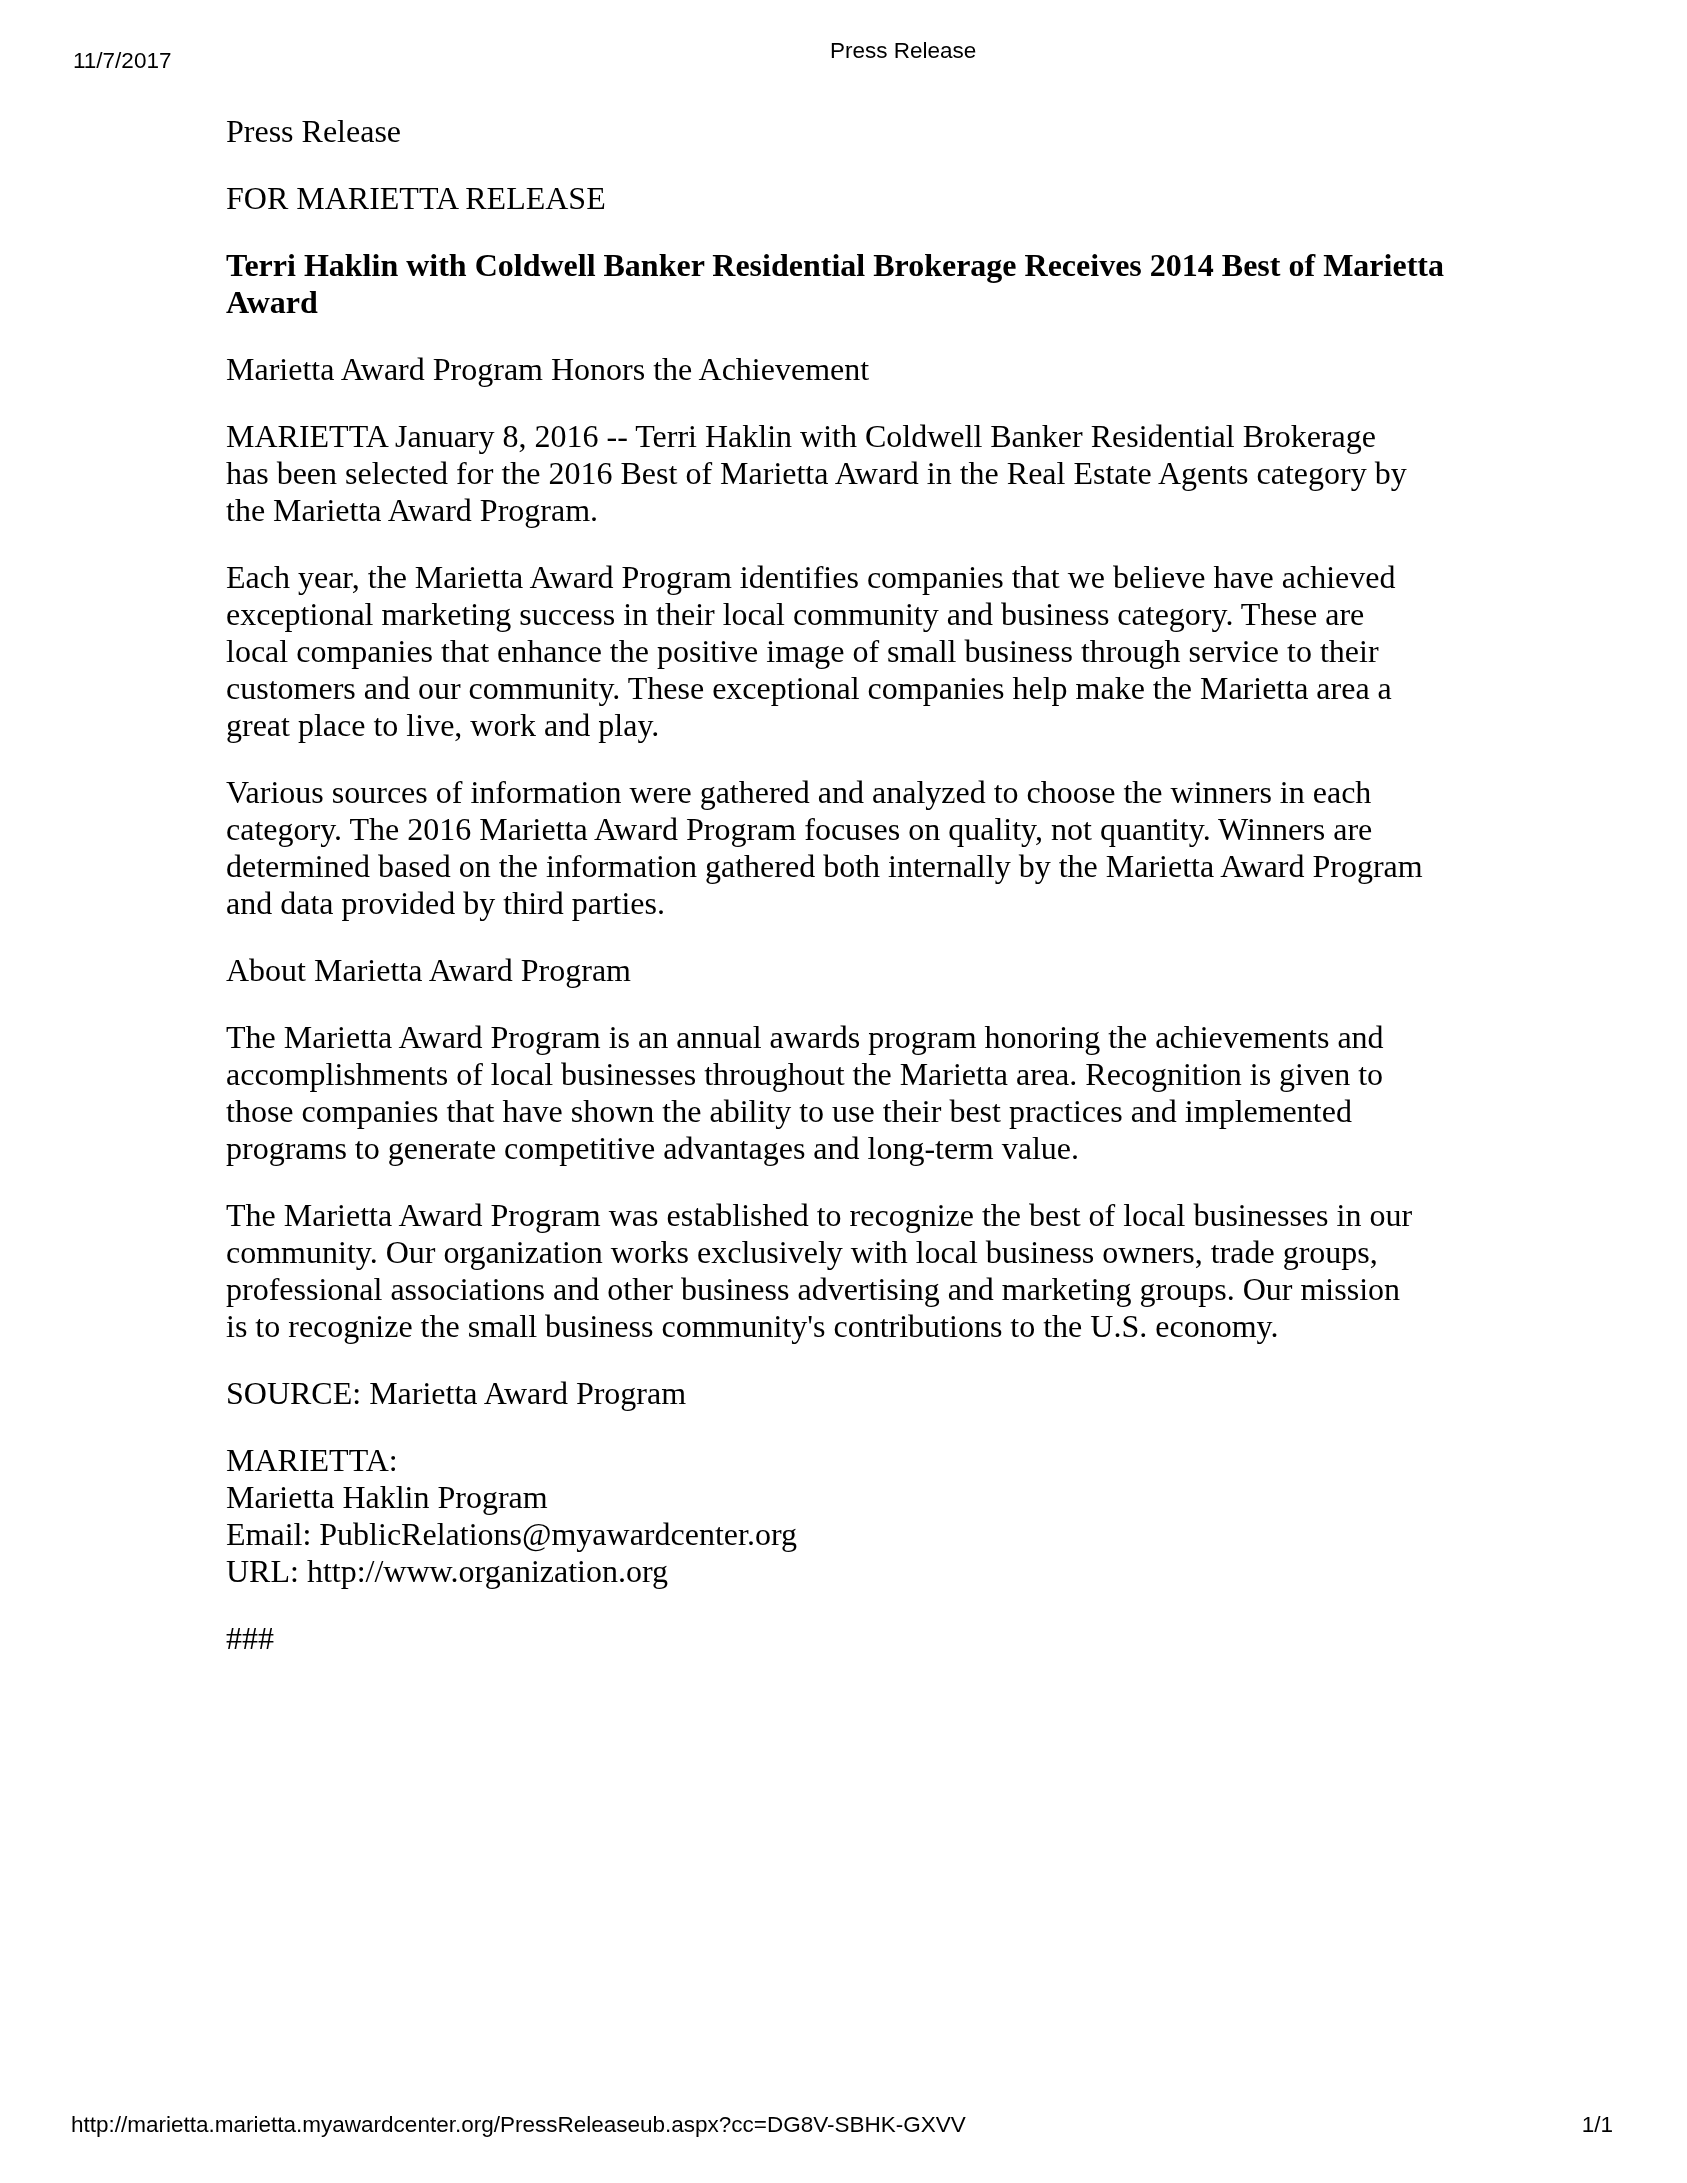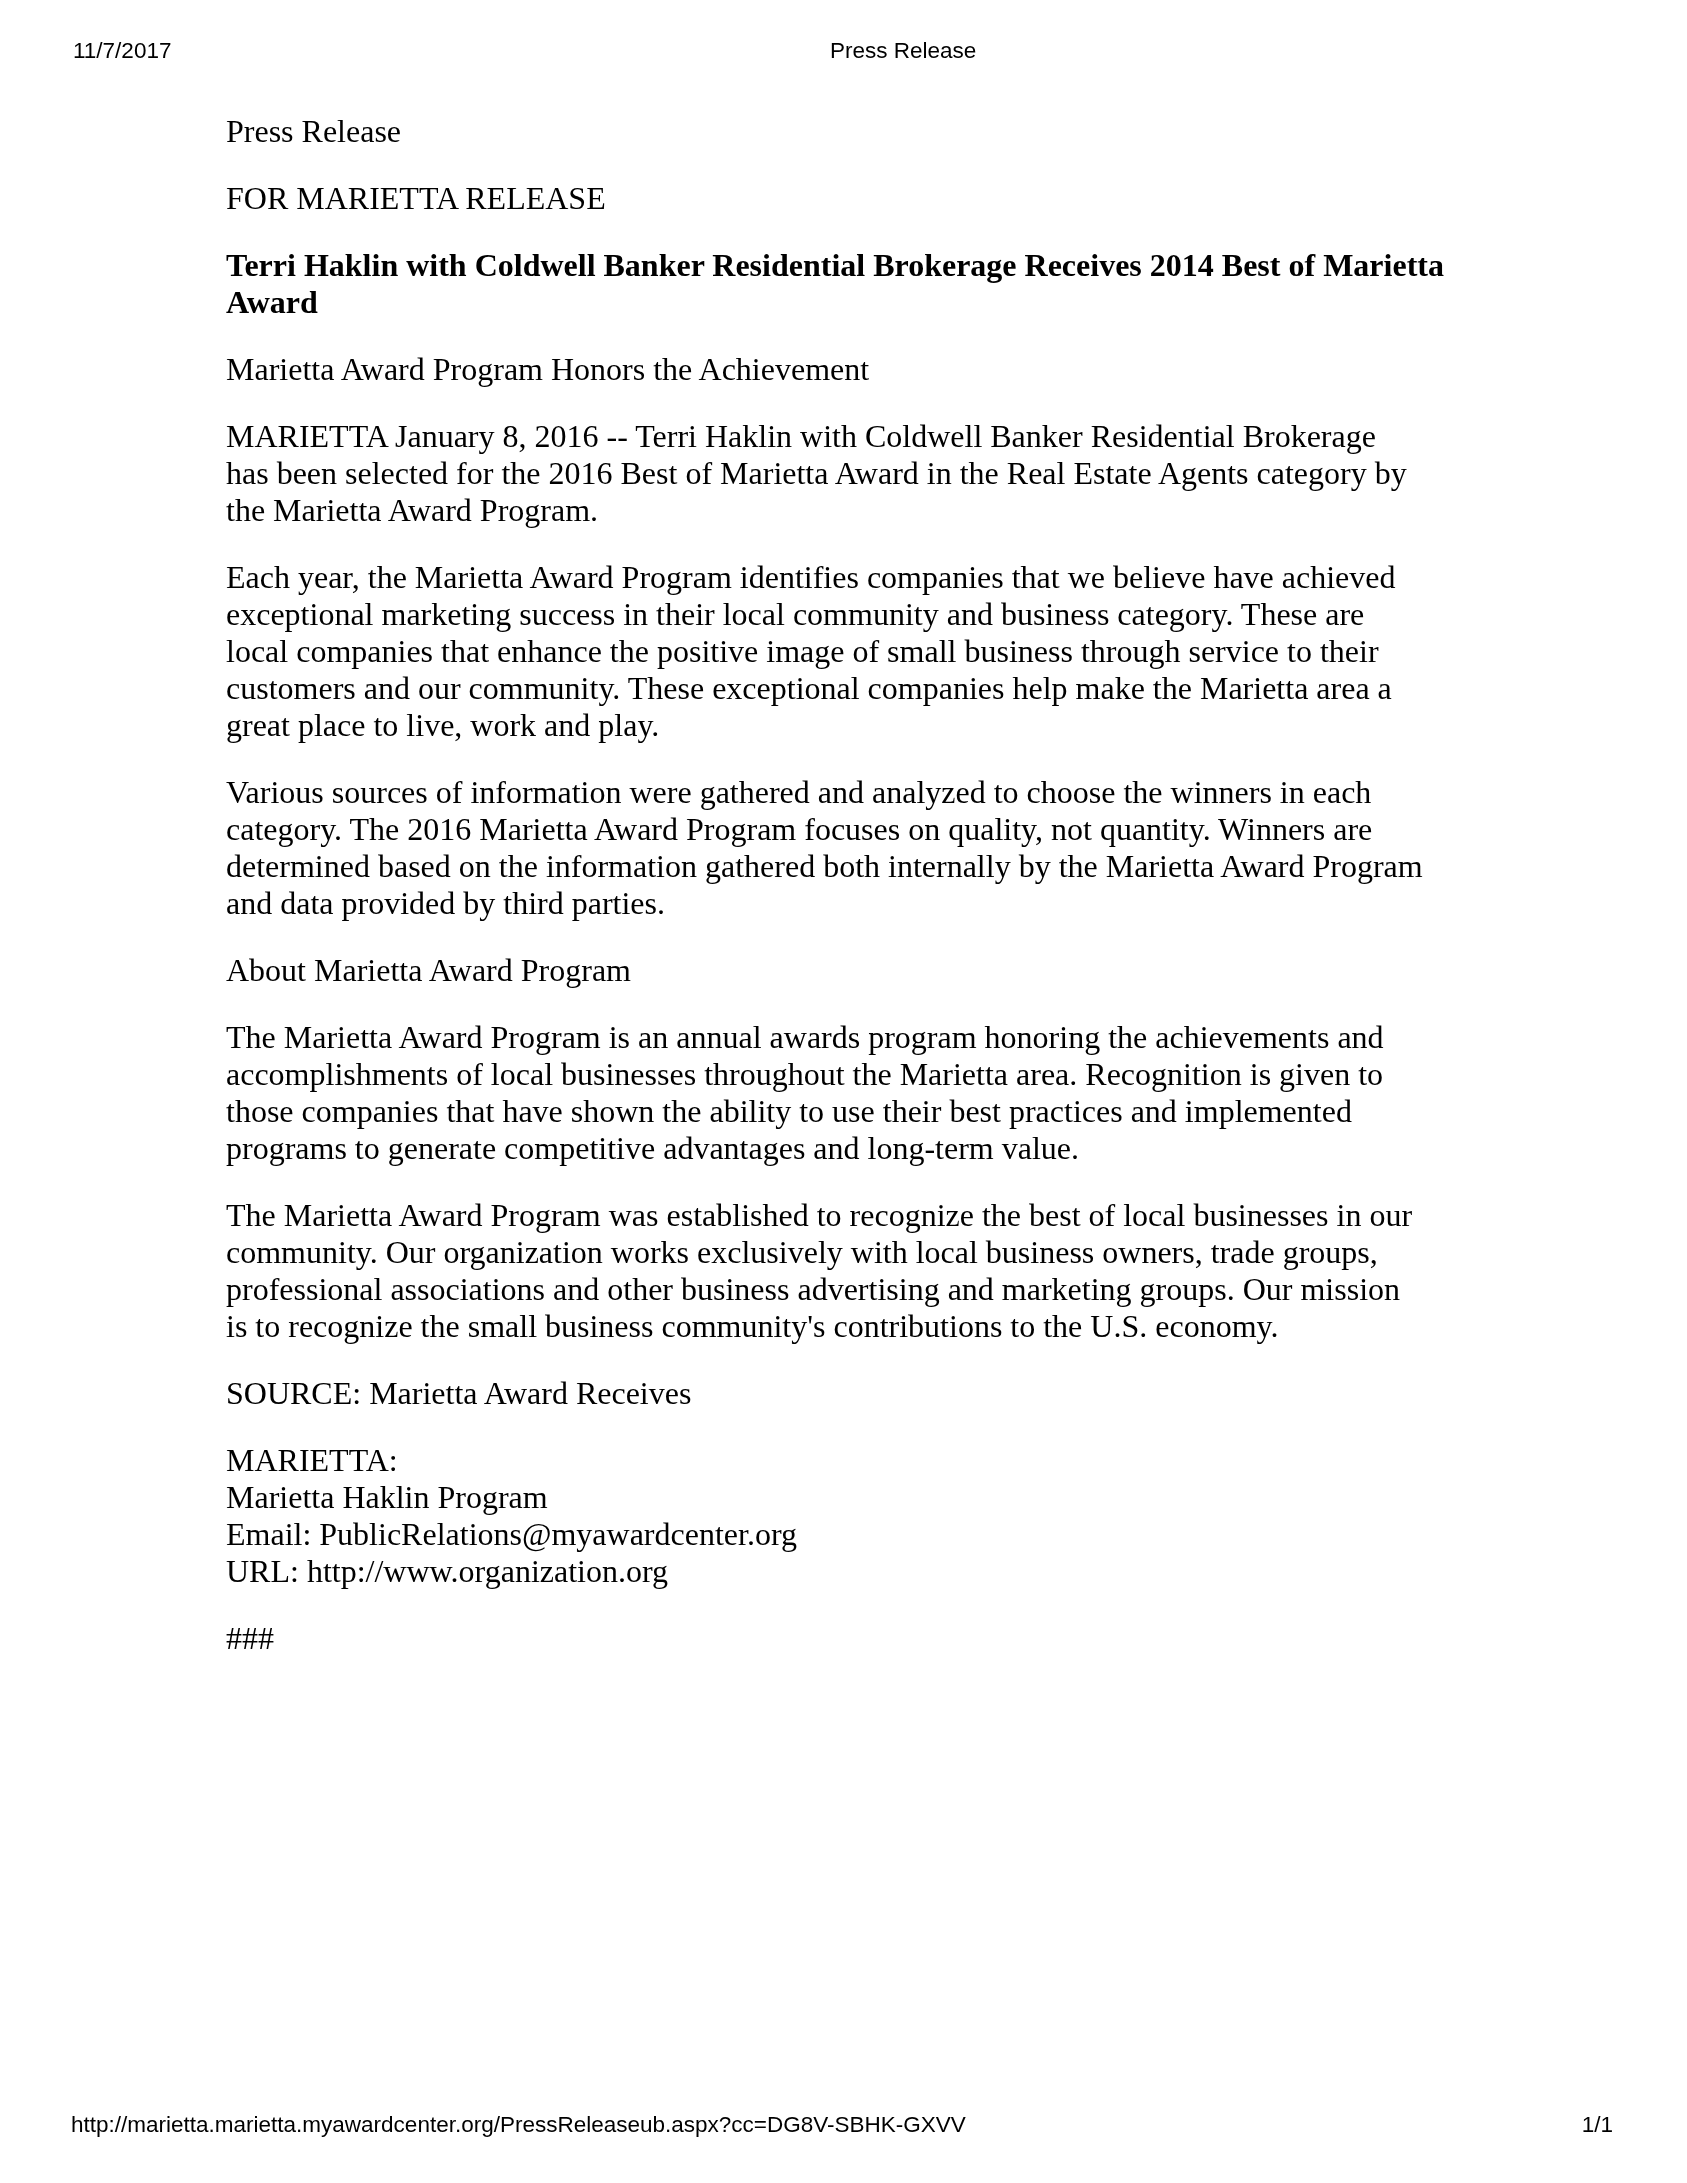--- a/index.html
+++ b/index.html
@@ -17,21 +17,21 @@
 
   
   .print-meta {
     position: absolute;
     font-family: "Liberation Sans", "DejaVu Sans", sans-serif;
     font-size: 22.5px;
     line-height: 26.5px;
     color: #000000;
     white-space: nowrap;
   }
-  .meta-date   { left: 73px;  top: 38px; }
+  .meta-date   { left: 73px;  top: 48px; }
   .meta-title  { left: 830px; top: 38px; }
   .meta-url    { left: 71px;  top: 2112px; }
   .meta-page   { right: 74px; top: 2112px; text-align: center; }
 
   
   .content {
     position: absolute;
     left: 226px;
     top: 113px;
     width: 1389px;
@@ -84,21 +84,21 @@
   <p>The Marietta Award Program is an annual awards program honoring the achievements and
 accomplishments of local businesses throughout the Marietta area. Recognition is given to
 those companies that have shown the ability to use their best practices and implemented
 programs to generate competitive advantages and long-term value.</p>
 
   <p>The Marietta Award Program was established to recognize the best of local businesses in our
 community. Our organization works exclusively with local business owners, trade groups,
 professional associations and other business advertising and marketing groups. Our mission
 is to recognize the small business community's contributions to the U.S. economy.</p>
 
-  <p>SOURCE: Marietta Award Receives</p>
+  <p>SOURCE: Marietta Award Program</p>
 
   <p><span>MARIETTA:</span><br><span>Marietta Haklin Program</span><br><span>Email: PublicRelations@myawardcenter.org</span><br><span>URL: http://www.organization.org</span></p>
 
   <p>###</p>
 
 </div>
 
 <div class="print-meta meta-url">http://marietta.marietta.myawardcenter.org/PressReleaseub.aspx?cc=DG8V-SBHK-GXVV</div>
 <div class="print-meta meta-page">1/1</div>
 

